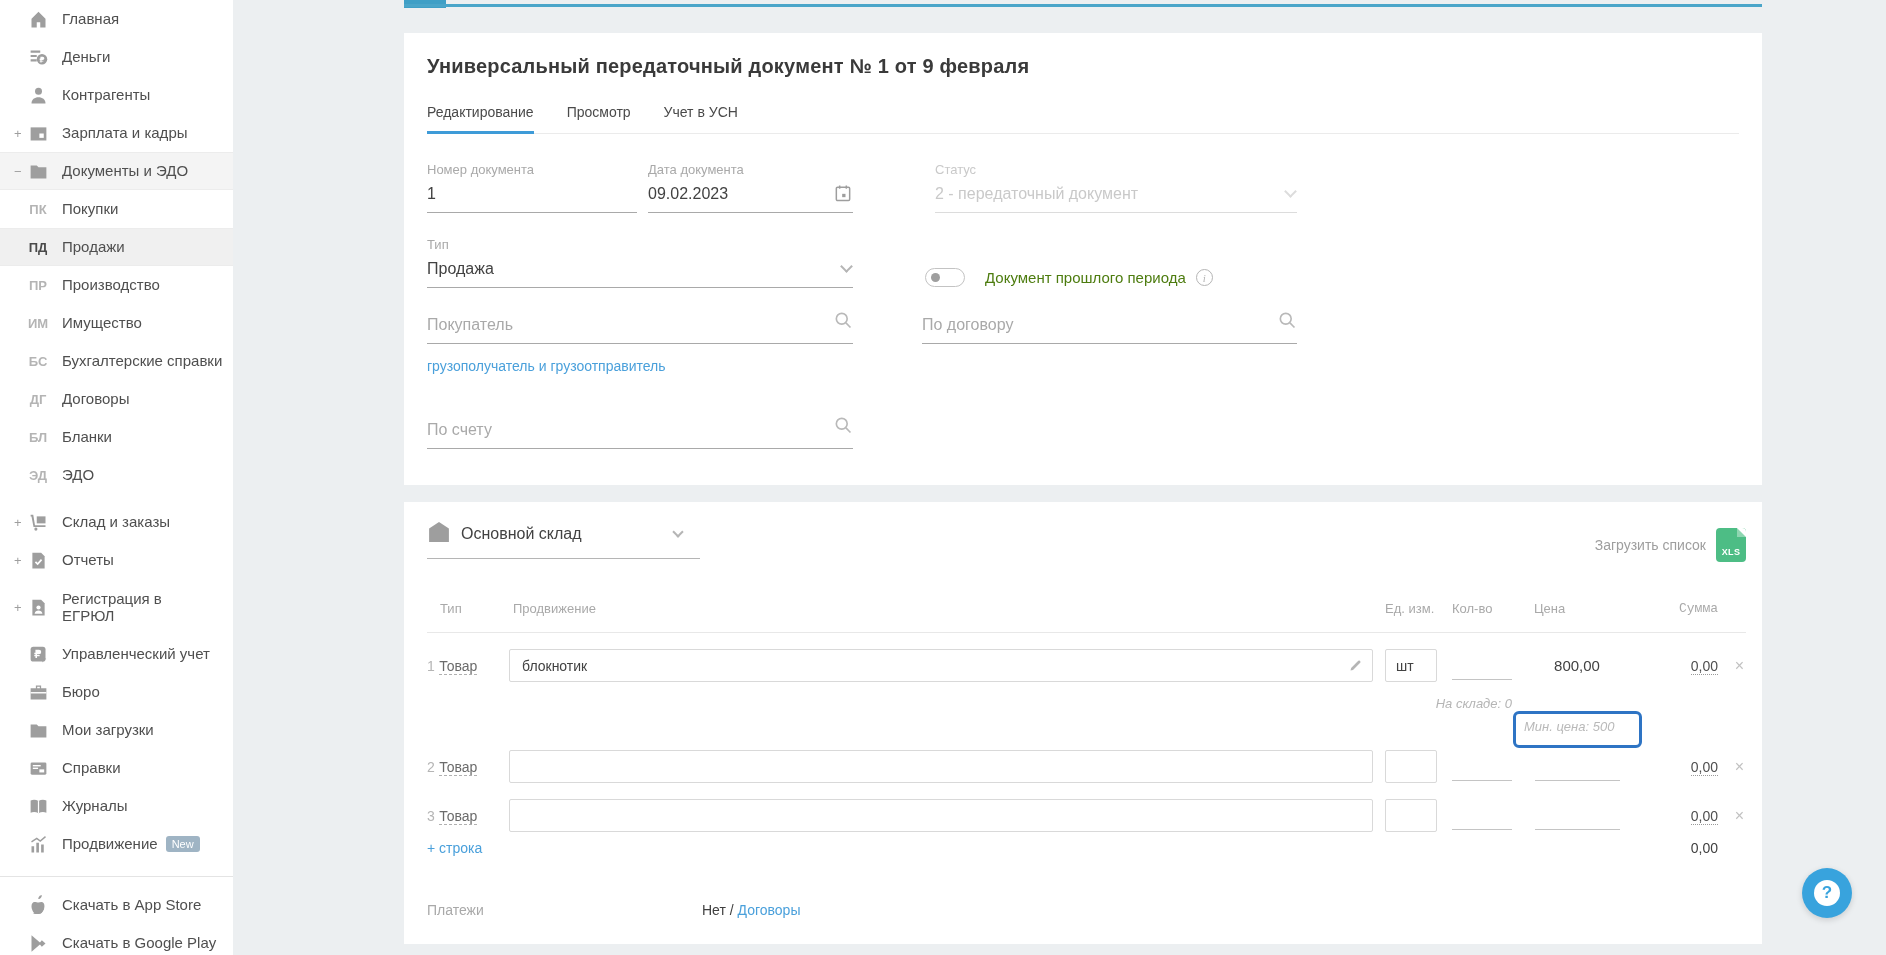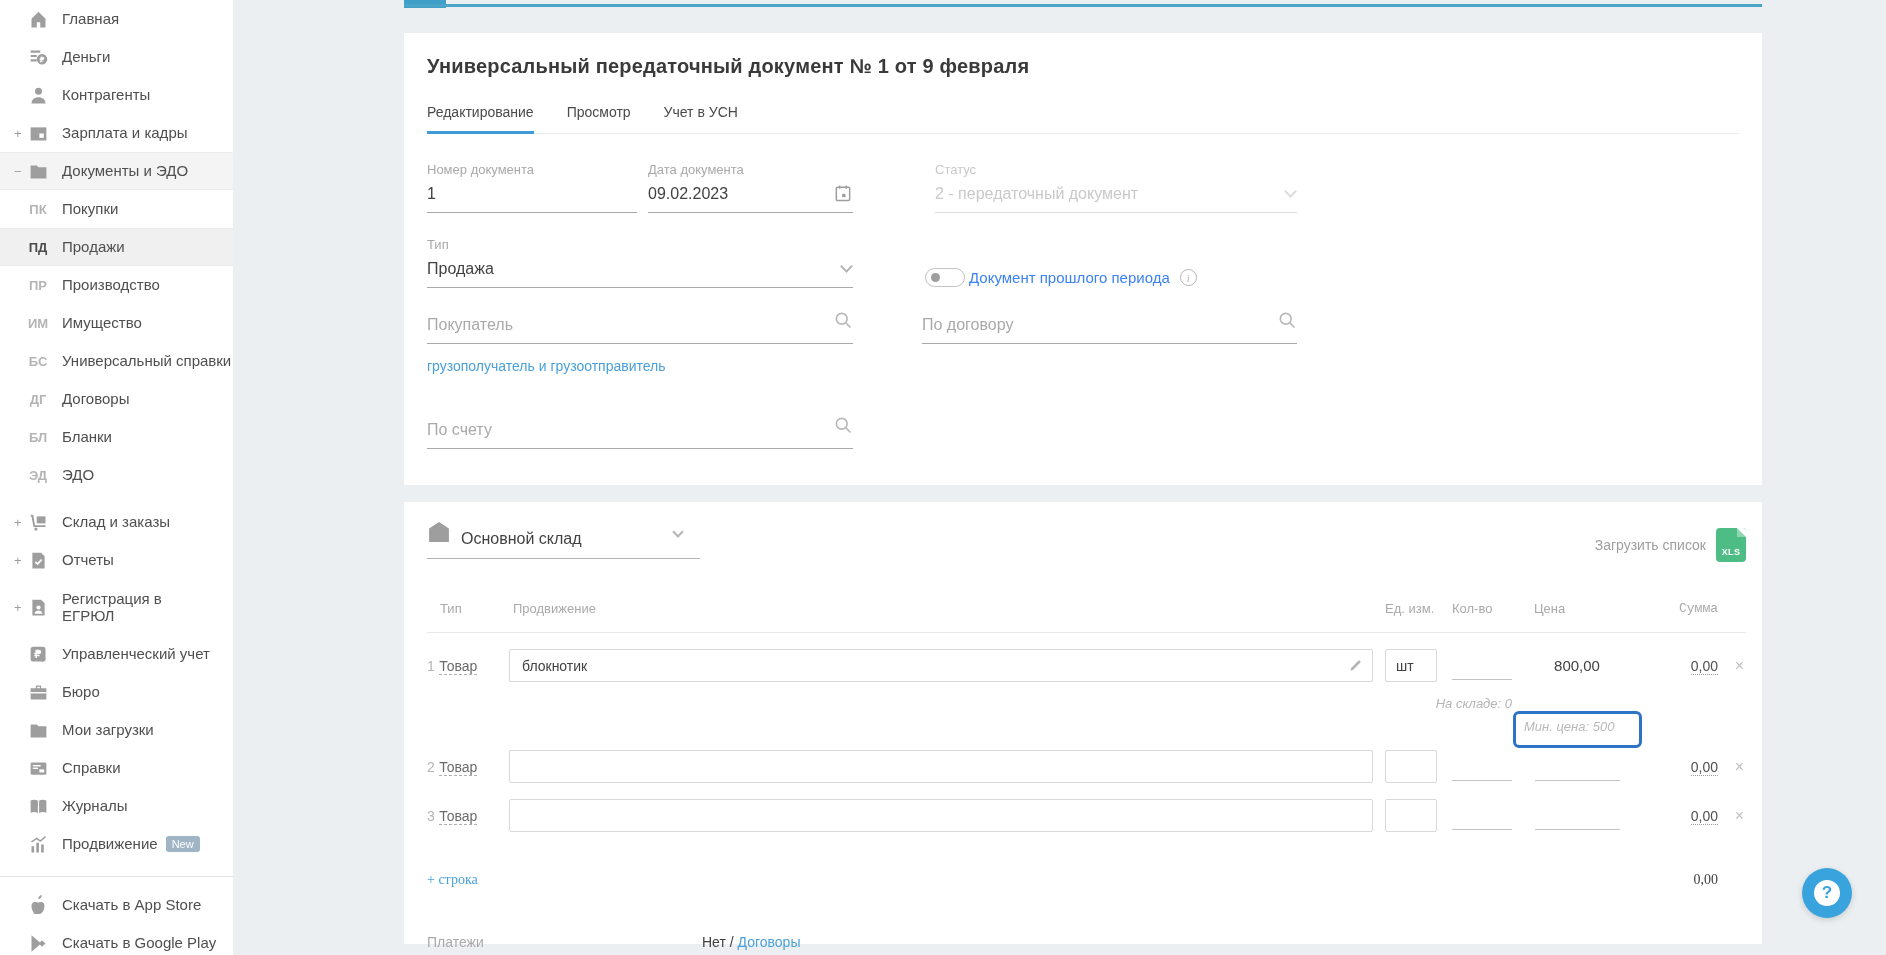--- a/index.html
+++ b/index.html
@@ -46,29 +46,29 @@
   .fval input { border:none; outline:none; font-size:16px; color:#424242; width:100%; font-family:"Liberation Sans",sans-serif; background:transparent; }
   .fval input::placeholder { color:#a9a9a9; }
   .w210 { width:210px; } .w205 { width:205px; } .w362 { width:362px; } .w426 { width:426px; } .w375 { width:375px; }
   .chev { position:absolute; right:2px; top:2px; width:9px; height:9px; border-right:2px solid #b5b5b5; border-bottom:2px solid #b5b5b5; transform:rotate(45deg); }
   .icon-right { position:absolute; right:0; top:-2px; }
   .cal-ico svg, .search-ico svg { width:20px; height:20px; }
 
   .toggle-row { display:flex; align-items:center; margin-left:72px; margin-top:30px; }
   .toggle { width:40px; height:19px; border:1px solid #c3c3c3; border-radius:10px; position:relative; cursor:pointer; background:#fff; }
   .toggle .knob { position:absolute; left:5px; top:4px; width:9px; height:9px; border-radius:50%; background:#9e9e9e; }
-  .toggle-label { font-size:15px; color:#3b82f6; margin-left:4px; }
+  .toggle-label { font-size:15px; color:#4d7c0f; margin-left:20px; }
   .info-ico { width:17px; height:17px; border:1px solid #b5b5b5; border-radius:50%; color:#b5b5b5; font-size:11px; display:inline-flex; align-items:center; justify-content:center; margin-left:10px; font-style:italic; font-family:"Liberation Serif",serif; }
 
   .link { color:#4aa0db; cursor:pointer; text-decoration:none; }
   .consignee { font-size:14px; margin-top:14px; display:inline-block; }
 
   
   .wh-row { display:flex; align-items:center; position:relative; }
-  .wh-sel { display:flex; align-items:flex-end; border-bottom:1px solid #b5b5b5; padding-bottom:10px; width:273px; position:relative; cursor:pointer; }
+  .wh-sel { display:flex; align-items:center; border-bottom:1px solid #b5b5b5; padding-bottom:10px; width:273px; position:relative; cursor:pointer; }
   .wh-ico svg { width:24px; height:24px; fill:#9e9e9e; }
   .wh-txt { font-size:16px; color:#424242; margin-left:10px; }
   .wh-chev { position:absolute; right:18px; top:8px; width:8px; height:8px; border-right:2px solid #b5b5b5; border-bottom:2px solid #b5b5b5; transform:rotate(45deg); }
   .upload { position:absolute; right:0; top:8px; display:flex; align-items:center; cursor:pointer; }
   .upload-txt { font-size:14px; color:#9e9e9e; margin-right:10px; }
   .xls-ico { width:30px; height:34px; background:#4dbd85; border-radius:4px; position:relative; display:flex; align-items:flex-end; justify-content:center; overflow:hidden; }
   .xls-ico::before { content:""; position:absolute; top:0; right:0; border-style:solid; border-width:0 9px 9px 0; border-color:#fff #fff #8ed6b1 #8ed6b1; }
   .xls-txt { color:#fff; font-size:9px; font-weight:bold; margin-bottom:5px; letter-spacing:.3px; }
 
   
@@ -85,21 +85,21 @@
   .unit-box { width:52px; height:33px; border:1px solid #d9d9d9; border-radius:2px; font-size:14px; color:#424242; display:flex; align-items:center; padding-left:10px; margin-left:12px; }
   .qty-line { width:60px; border-bottom:1px solid #c4c4c4; height:28px; margin-left:15px; }
   .price-cell { text-align:center; font-size:15px; color:#424242; }
   .price-line { width:85px; border-bottom:1px solid #c4c4c4; height:28px; margin:0 auto; }
   .sum-cell { text-align:right; }
   .sum-link { font-size:14px; color:#4f4f4f; border-bottom:1px dotted #9a9a9a; cursor:pointer; }
   .del { color:#c1c1c1; font-size:16px; text-align:right; cursor:pointer; padding-right:2px; }
   .hint-row { margin-top:6px; align-items:start; }
   .stock-hint { grid-column:3/5; text-align:right; font-size:13px; font-style:italic; color:#b5b5b5; padding-top:8px; white-space:nowrap; }
   .minprice-box { grid-column:5; border:3px solid #2e74c4; border-radius:6px; height:37px; font-size:13px; font-style:italic; color:#b9b9b9; display:flex; align-items:flex-start; padding:5px 0 0 8px; margin-left:1px; white-space:nowrap; }
-  .addrow-row { margin-top:40px;font-family:Liberation Serif, serif; }
+  .addrow-row { margin-top:8px; }
   .addrow { grid-column:1/3; font-size:14px; }
   .total { grid-column:6; text-align:right; font-size:14px; color:#3f3f3f; }
 
   .pay-row { display:flex; margin-top:46px; font-size:14px; }
   .pay-label { color:#a9a9a9; width:275px; }
   .pay-val { color:#3f3f3f; }
 
   .help-fab { position:fixed; right:34px; bottom:37px; width:50px; height:50px; border-radius:50%; background:#38a3dd; display:flex; align-items:center; justify-content:center; cursor:pointer; box-shadow:0 2px 6px rgba(0,0,0,.15); }
   .help-inner { width:26px; height:26px; border-radius:50%; background:#fff; color:#38a3dd; font-size:17px; font-weight:bold; display:flex; align-items:center; justify-content:center; }
 </style>
@@ -174,21 +174,21 @@
       <span class="s-label">Производство</span>
     </div>
     <div class="s-item">
       <span class="s-exp"></span>
       <span class="s-code">ИМ</span>
       <span class="s-label">Имущество</span>
     </div>
     <div class="s-item">
       <span class="s-exp"></span>
       <span class="s-code">БС</span>
-      <span class="s-label">Универсальный справки</span>
+      <span class="s-label">Бухгалтерские справки</span>
     </div>
     <div class="s-item">
       <span class="s-exp"></span>
       <span class="s-code">ДГ</span>
       <span class="s-label">Договоры</span>
     </div>
     <div class="s-item">
       <span class="s-exp"></span>
       <span class="s-code">БЛ</span>
       <span class="s-label">Бланки</span>

